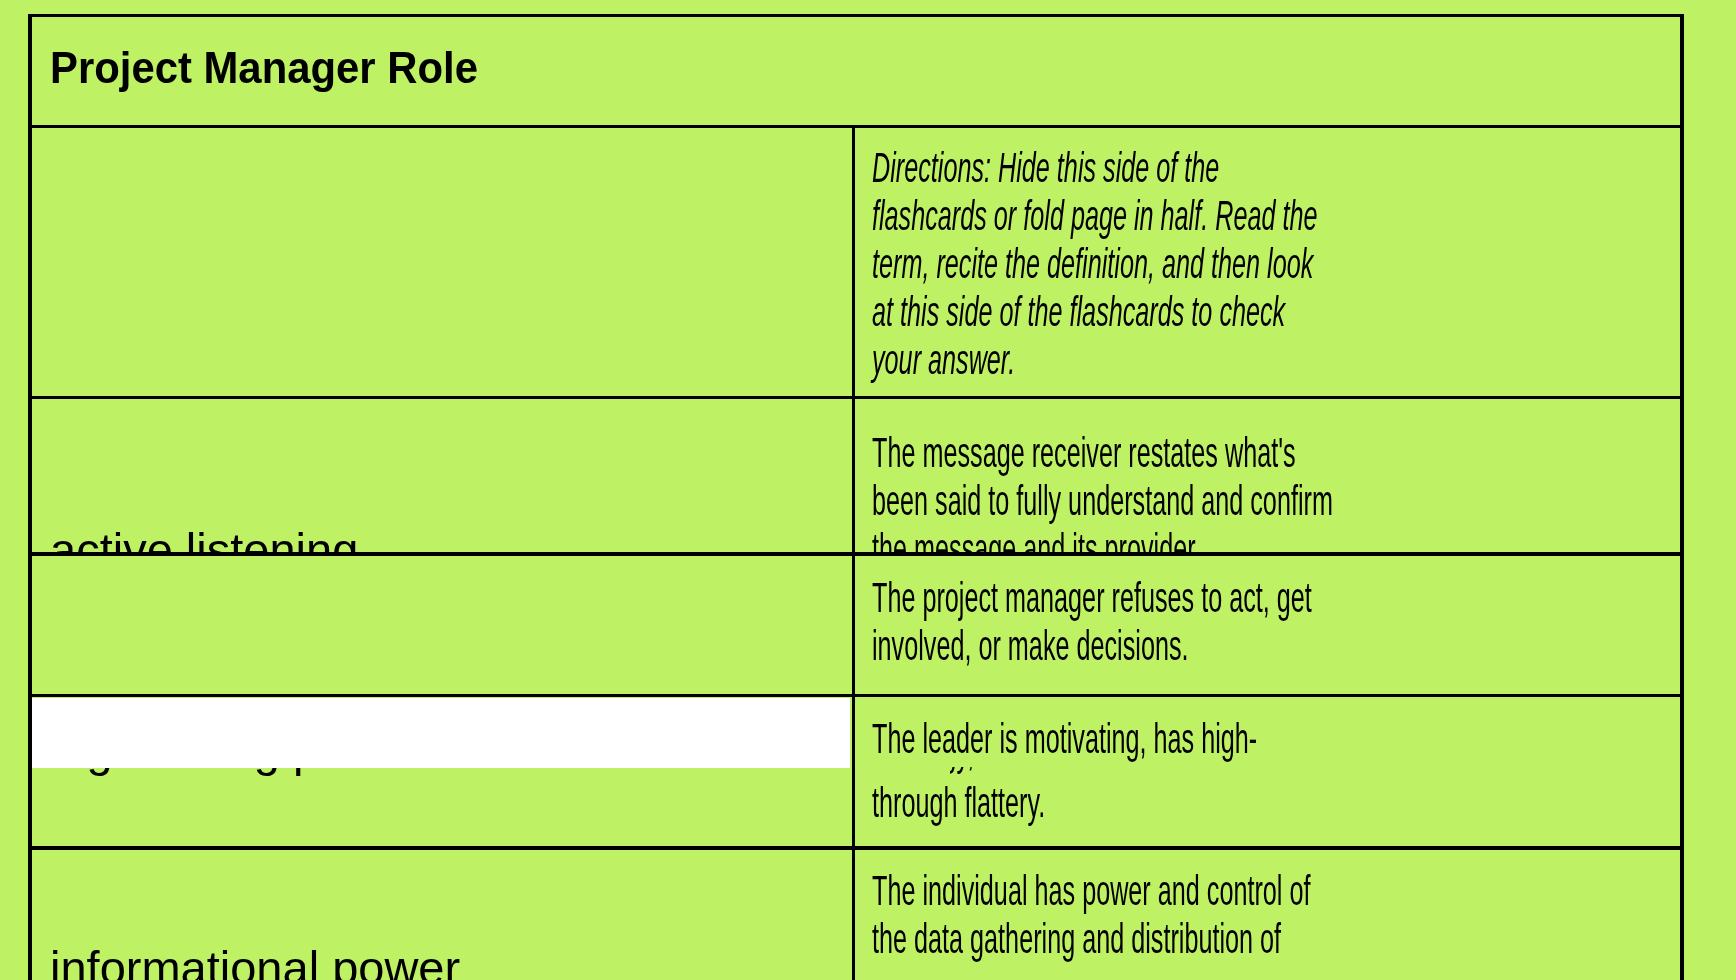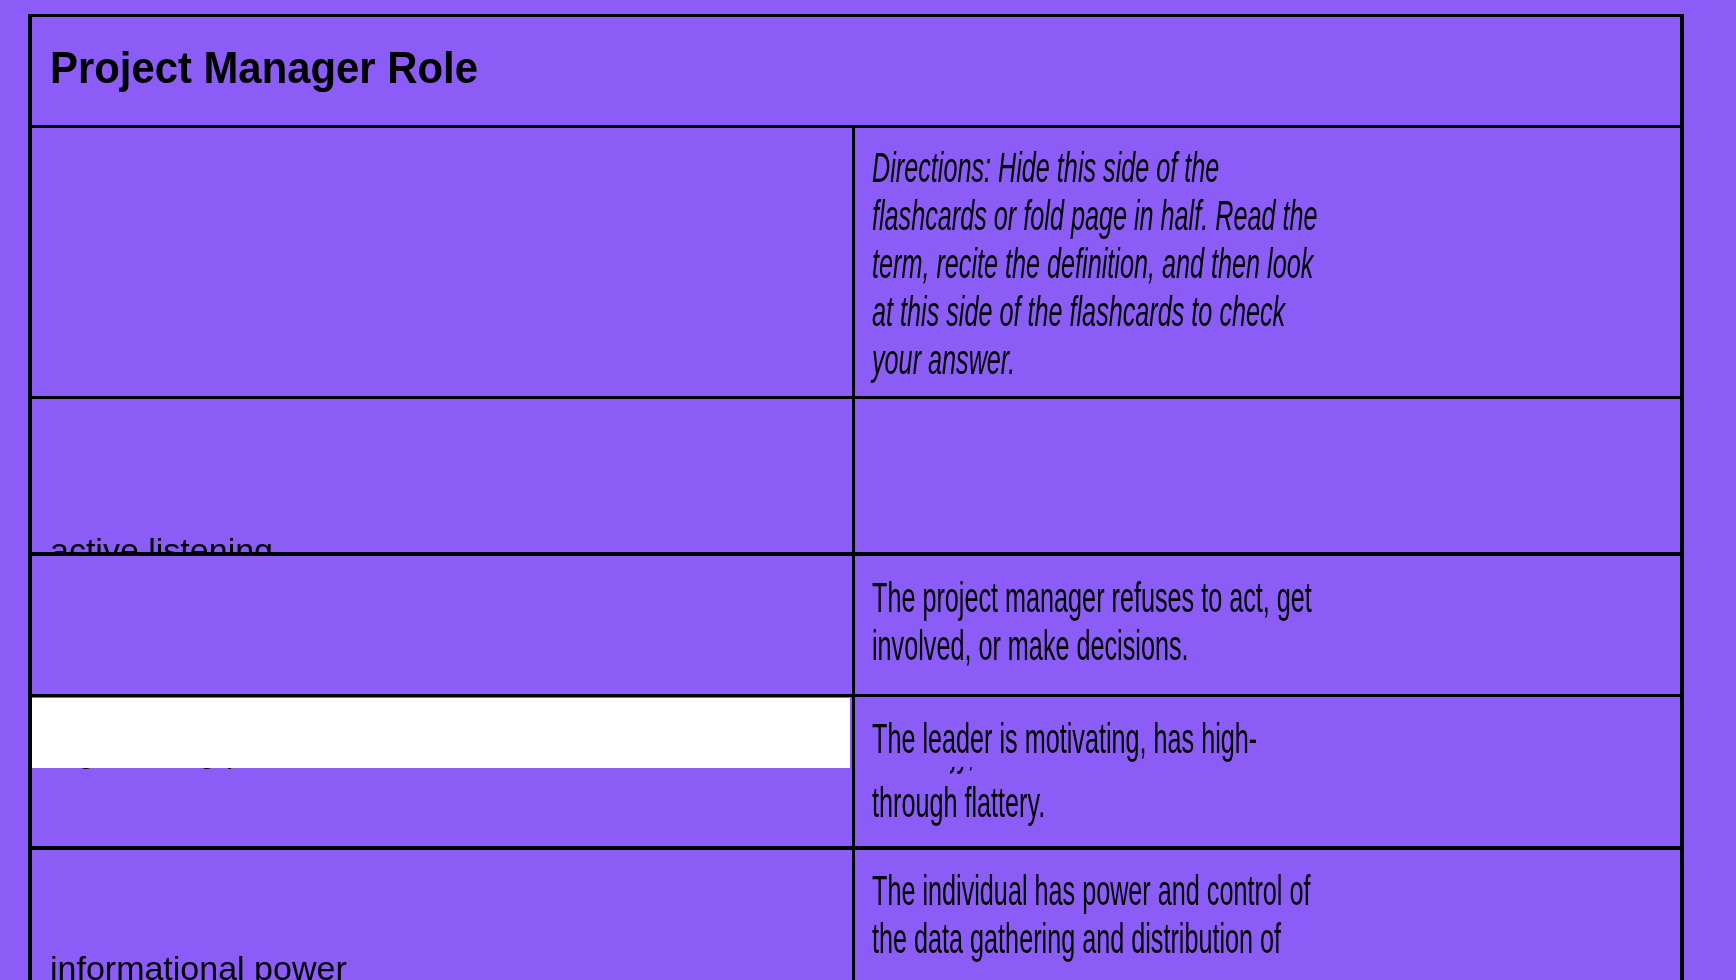--- a/index.html
+++ b/index.html
@@ -1,29 +1,29 @@
 <!DOCTYPE html>
 <html><head>
 <meta charset="utf-8">
 <style>
   * { margin:0; padding:0; box-sizing:border-box; }
   html,body { width:1736px; height:980px; background:#ffffff; overflow:hidden;
               font-family:"Liberation Sans", sans-serif; color:#000; }
-  .page { position:relative; width:1736px; height:980px; background:#8b5cf6; }
+  .page { position:relative; width:1736px; height:980px; background:#bef264; }
 
   
   .hline, .vline, .cellclip, .overlay, .fragwin { position:absolute; }
   .hline { left:28px; width:1656px; background:#000; }
   .vline { background:#000; }
 
   
   .txt { position:absolute; white-space:nowrap; color:#000; }
   .page-title { font-size:45px; font-weight:bold; line-height:45px;
                 transform:scaleX(0.93); transform-origin:0 0; }
-  .term { font-size:34px; line-height:48px; }
+  .term { font-size:47px; line-height:48px; }
   .rc   { font-size:42px; line-height:48px; transform:scaleX(0.60); transform-origin:0 0; }
   .it   { font-style:italic; }
 
   .cellclip { overflow:hidden; }
   .overlay { background:#ffffff; z-index:5; }
   .fragwin { overflow:hidden; width:40px; height:16px; }
   .fragwin .txt { position:absolute; }
 </style>
 </head>
 <body>
@@ -44,20 +44,25 @@
 
   <div class="txt rc it" style="left:872px;top:144px;">Directions: Hide this side of the</div>
   <div class="txt rc it" style="left:872px;top:192px;">flashcards or fold page in half. Read the</div>
   <div class="txt rc it" style="left:872px;top:240px;">term, recite the definition, and then look</div>
   <div class="txt rc it" style="left:872px;top:288px;">at this side of the flashcards to check</div>
   <div class="txt rc it" style="left:872px;top:336px;">your answer.</div>
 
   <div class="cellclip" style="left:32px;top:399px;width:820px;height:153px;">
     <div class="txt term" style="left:18px;top:127px;">active listening</div>
   </div>
+  <div class="cellclip" style="left:857px;top:399px;width:822px;height:153px;">
+    <div class="txt rc" style="left:15px;top:30px;">The message receiver restates what's</div>
+    <div class="txt rc" style="left:15px;top:78px;">been said to fully understand and confirm</div>
+    <div class="txt rc" style="left:15px;top:126px;">the message and its provider.</div>
+  </div>
 
   <div class="txt rc" style="left:872px;top:574px;">The project manager refuses to act, get</div>
   <div class="txt rc" style="left:872px;top:622px;">involved, or make decisions.</div>
 
   <div class="txt term" style="left:50px;top:726px;">ingratiating power</div>
   <div class="overlay" style="left:32px;top:698px;width:818px;height:70px;"></div>
   <div class="txt rc" style="left:872px;top:715px;">The leader is motivating, has high-</div>
   <div class="fragwin" style="left:950px;top:767px;">
     <div class="txt rc" style="left:-58px;top:-40px;">energy,</div>
   </div>

